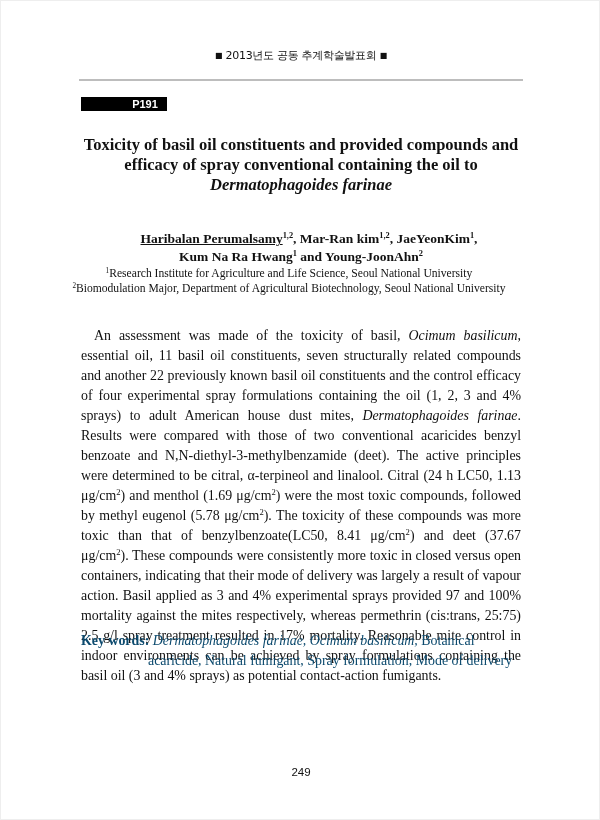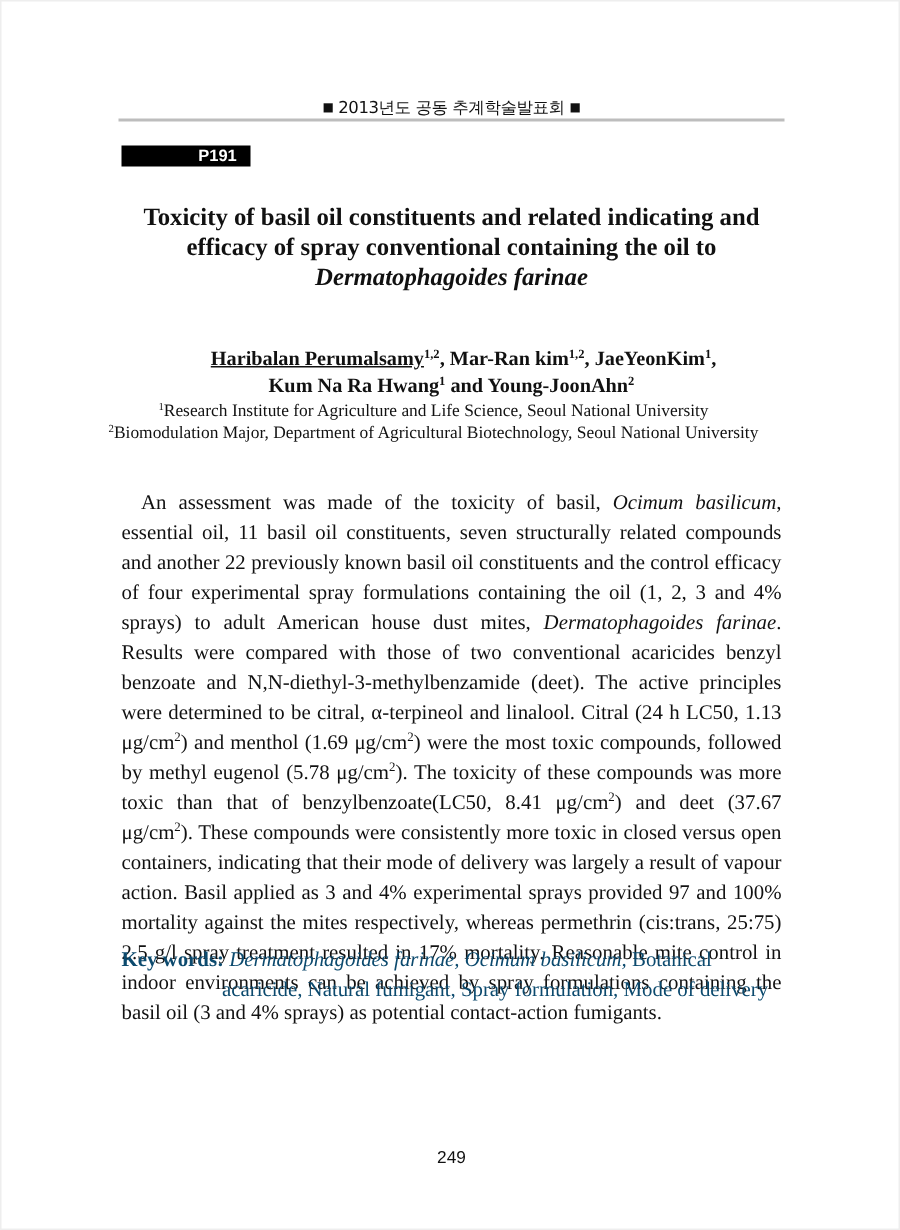--- a/index.html
+++ b/index.html
@@ -2,21 +2,21 @@
 <html><head>
 <meta charset="utf-8">
 <style>
   html, body { margin: 0; padding: 0; background: #ffffff; }
   body { width: 600px; height: 820px; position: relative; overflow: hidden; }
   .page {
     position: absolute; left: 0; top: 0; width: 598px; height: 818px;
     border: 1px solid #eeeeee; background: #ffffff;
   }
   .running-header {
-    position: absolute; left: 78px; width: 444px; top: 63px;
+    position: absolute; left: 78px; width: 444px; top: 47px;
     text-align: center; font-family: "DejaVu Sans", sans-serif;
     font-size: 11px; color: #111; letter-spacing: -0.3px;
   }
   .running-header .sq { font-size: 8px; vertical-align: 1px; }
   .header-rule {
     position: absolute; left: 78px; width: 444px; top: 78px; height: 2px;
     background: #bdbdbd;
   }
   .badge {
     position: absolute; left: 80px; top: 96px; width: 44px; height: 14px;
@@ -70,21 +70,21 @@
   <div class="running-header">
     <span class="sq">■</span>
     <span>2013년도 공동 추계학술발표회</span>
     <span class="sq">■</span>
   </div>
   <div class="header-rule"></div>
 
   <div class="badge">P191</div>
 
   <div class="title">
-    <div>Toxicity of basil oil constituents and related indicating and</div>
+    <div>Toxicity of basil oil constituents and provided compounds and</div>
     <div>efficacy of spray conventional containing the oil to</div>
     <div class="italic">Dermatophagoides farinae</div>
   </div>
 
   <div class="authors">
     <div>
       <span class="u">Haribalan Perumalsamy</span><sup>1,2</sup><span>, </span><span>Mar-Ran kim</span><sup>1,2</sup><span>, </span><span>JaeYeonKim</span><sup>1</sup><span>,</span>
     </div>
     <div>
       <span>Kum Na Ra Hwang</span><sup>1</sup><span style="white-space:pre"> and </span><span>Young-JoonAhn</span><sup>2</sup>

